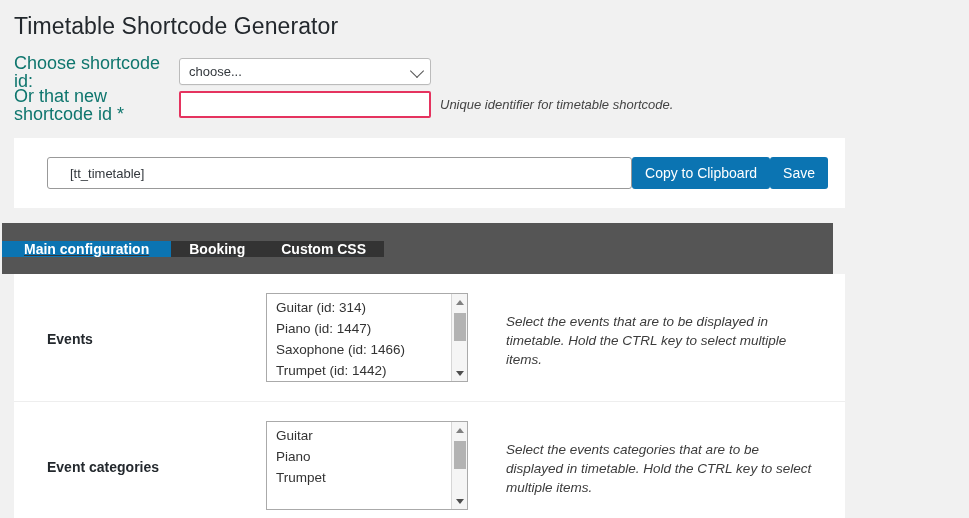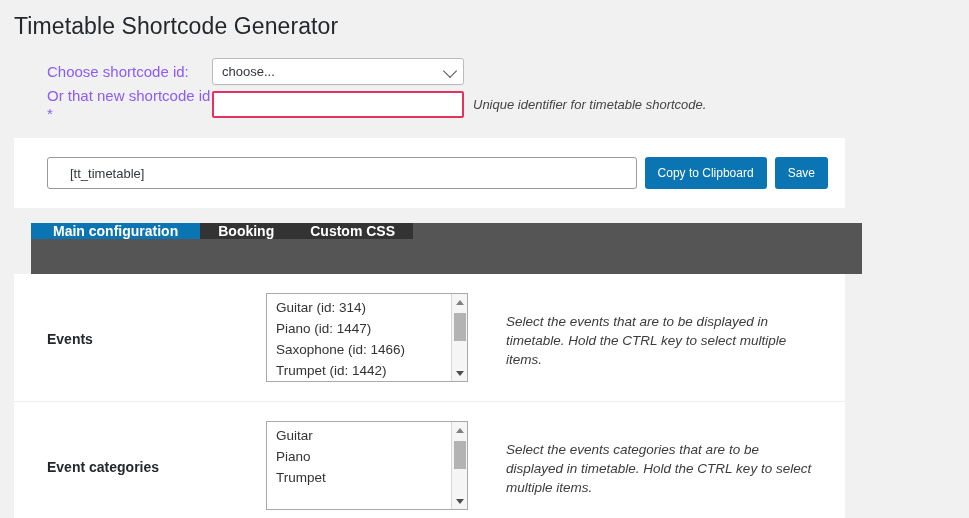--- a/index.html
+++ b/index.html
@@ -31,24 +31,23 @@
     padding: 14px 0 0 14px;
   }
   .form-row {
     display: flex;
     align-items: center;
     height: 33px;
   }
   .form-label {
     width: 165px;
     flex: 0 0 165px;
-    font-size: 15px;
-    color: #8b5cf6;
+    font-size: 18px;
+    color: #0f766e;
     line-height: 18px;
-    margin-left: 33px;
   }
   .shortcode-select {
     width: 252px;
     height: 27px;
     box-sizing: border-box;
     border: 1px solid #bbb;
     border-radius: 3px;
     background: #fff;
     font-family: "Liberation Sans", sans-serif;
     font-size: 13px;
@@ -115,36 +114,36 @@
     outline: none;
   }
   .btn {
     height: 32px;
     box-sizing: border-box;
     border: none;
     border-radius: 3px;
     background: #0b74b2;
     color: #fff;
     font-family: "Liberation Sans", sans-serif;
-    font-size: 12px;
+    font-size: 14px;
     line-height: 32px;
     padding: 0 13px;
-    margin-left: 8px;
     cursor: pointer;
     white-space: nowrap;
   }
 
   
   .tabs {
-    margin: 15px 0 0 31px;
+    margin: 15px 0 0 2px;
     width: 831px;
     height: 51px;
     background: #555555;
     display: flex;
-    align-items: flex-start;
+    align-items: center;
+    text-decoration: underline;
   }
   .tab {
     background: #333333;
     color: #ffffff;
     font-size: 14px;
     font-weight: bold;
     display: flex;
     align-items: center;
     padding: 0 18px;
     cursor: pointer;

